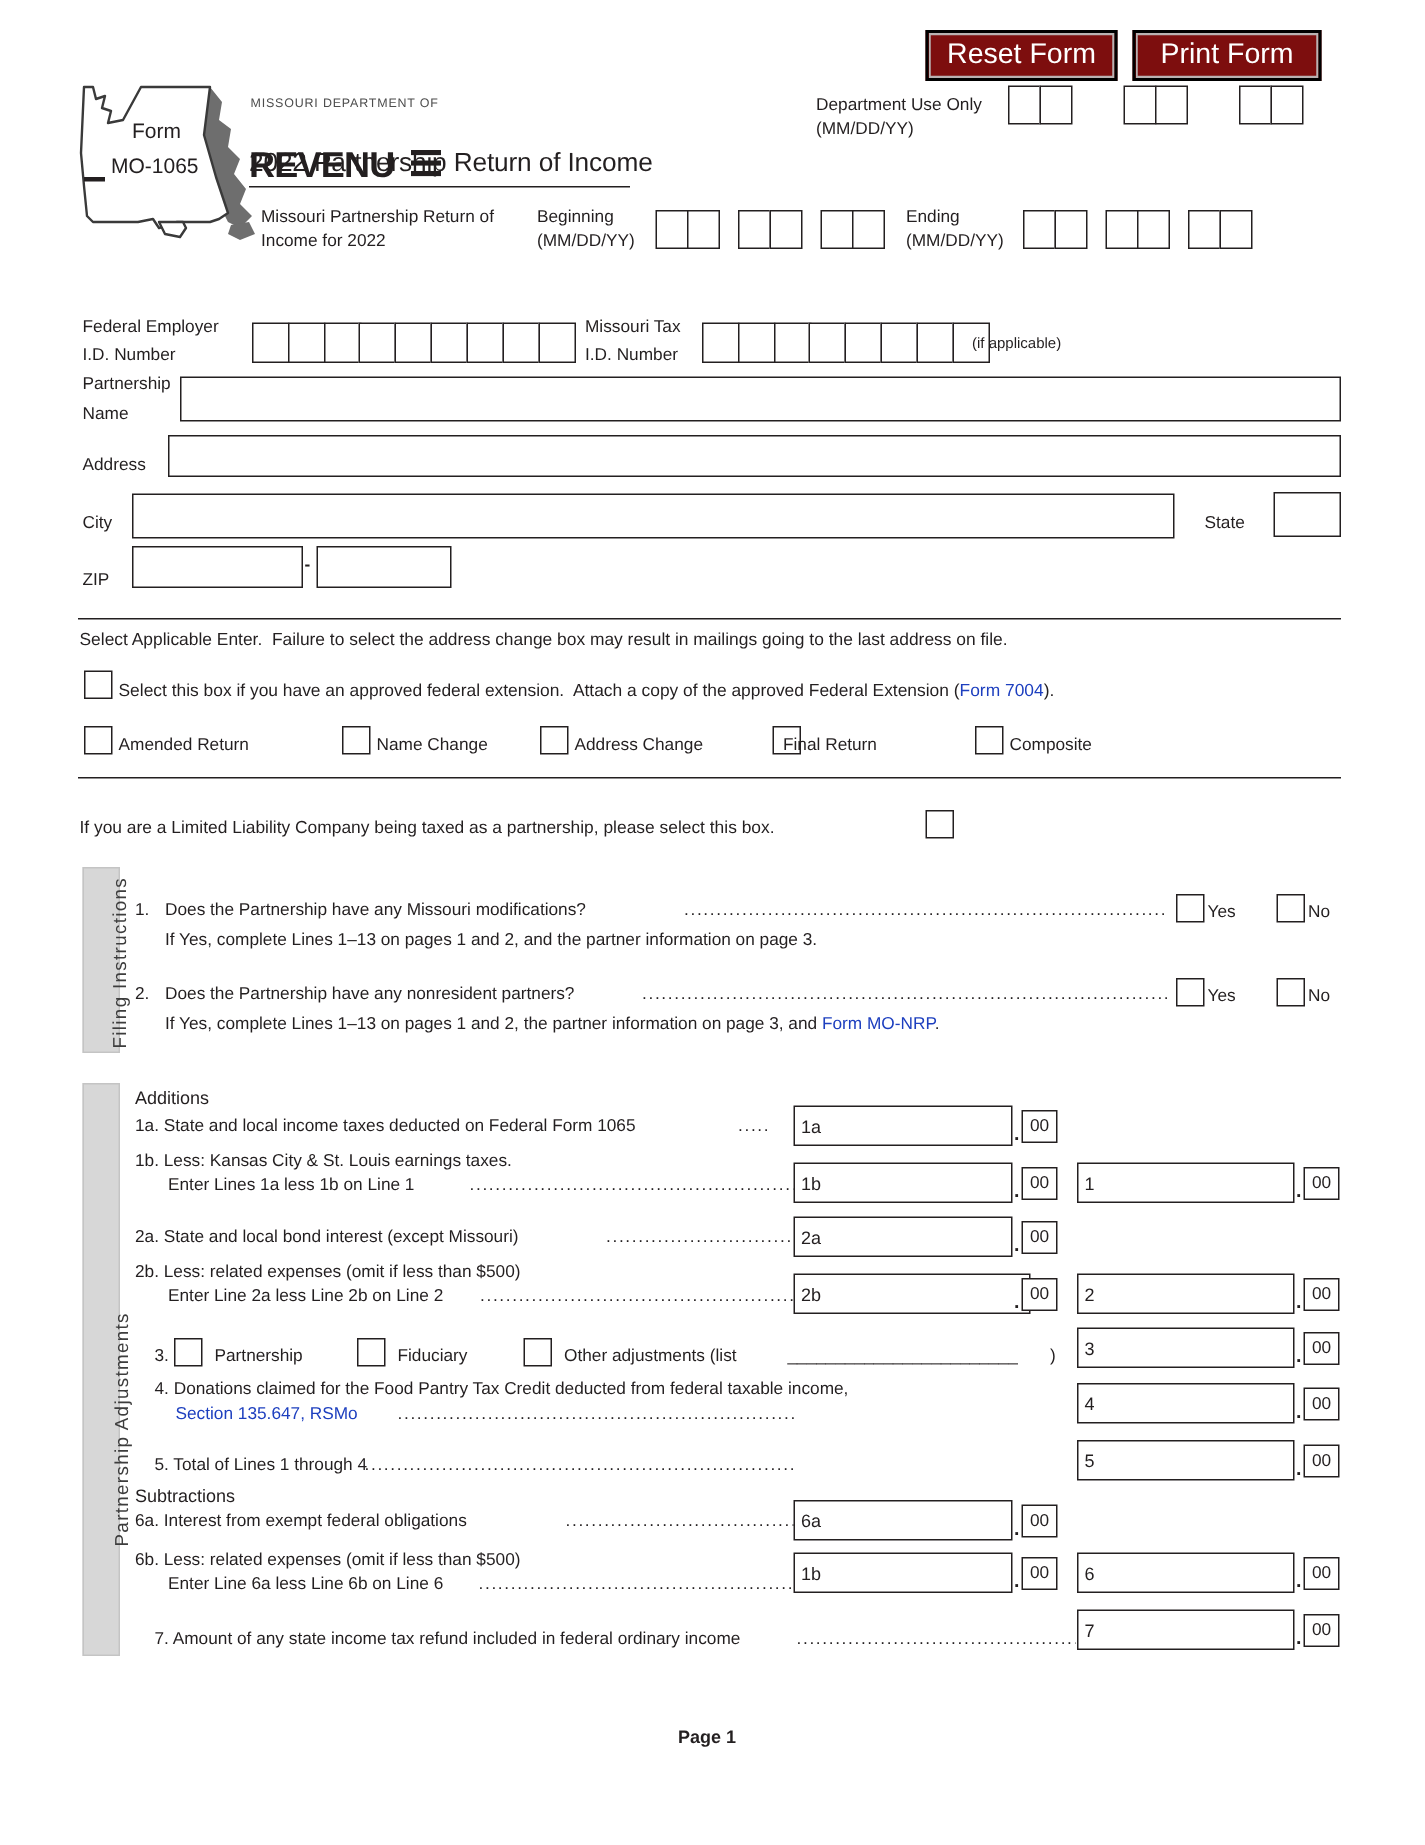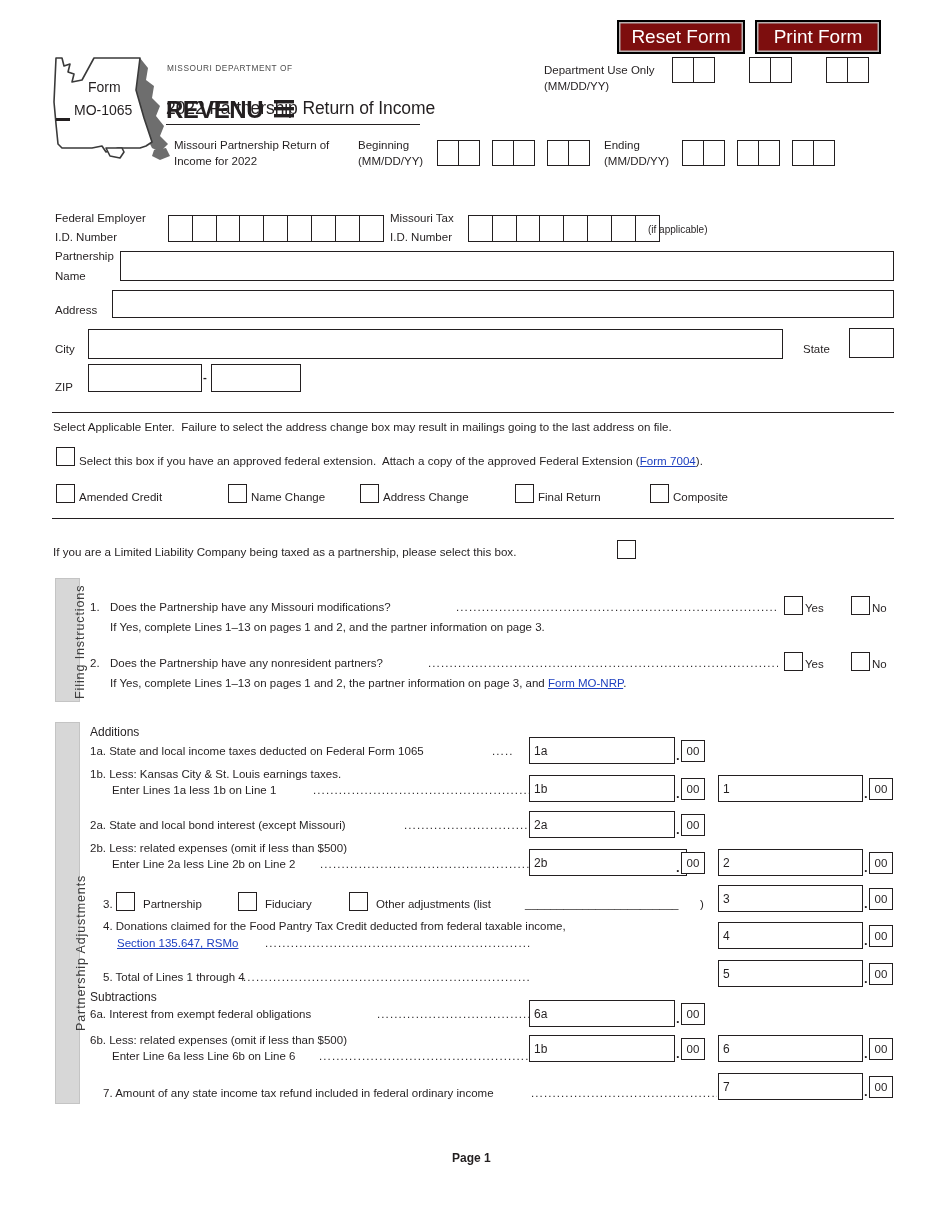--- a/index.html
+++ b/index.html
@@ -38,21 +38,20 @@
     background: #ffffff;
     box-sizing: border-box;
     width: 19px; height: 19px;
   }
   .rule {
     background: #231f20;
     height: 1.4px;
   }
   .link {
     color: #1d3fbf;
-    text-decoration: underline;
   }
   .dots {
     overflow: hidden;
     white-space: nowrap;
     letter-spacing: 1.1px;
     font-size: 11.5px;
     color: #231f20;
   }
 
   
@@ -277,30 +276,30 @@
   <div class="abs box" style="left:211px; top:364px; width:90px; height:28px;"></div>
 
   <div class="abs rule" style="left:52px; top:412px; width:842px;"></div>
 
   <div class="abs txt" style="left:53px; top:420px; font-size:11.6px;">Select Applicable Enter.  Failure to select the address change box may result in mailings going to the last address on file.</div>
 
   <div class="abs chk" style="left:56px; top:447px;"></div>
   <div class="abs txt" style="left:79px; top:454px; font-size:11.6px;"><span>Select this box if you have an approved federal extension.  Attach a copy of the approved Federal Extension (</span><span class="link">Form 7004</span><span>).</span></div>
 
   <div class="abs chk" style="left:56px; top:484px;"></div>
-  <div class="abs txt" style="left:79px; top:491px;">Amended Credit</div>
+  <div class="abs txt" style="left:79px; top:491px;">Amended Return</div>
 
   <div class="abs chk" style="left:228px; top:484px;"></div>
   <div class="abs txt" style="left:251px; top:491px;">Name Change</div>
 
   <div class="abs chk" style="left:360px; top:484px;"></div>
   <div class="abs txt" style="left:383px; top:491px;">Address Change</div>
 
   <div class="abs chk" style="left:515px; top:484px;"></div>
-  <div class="abs txt" style="left:538px; top:491px;">Final Return</div>
+  <div class="abs txt" style="left:522px; top:491px;">Final Return</div>
 
   <div class="abs chk" style="left:650px; top:484px;"></div>
   <div class="abs txt" style="left:673px; top:491px;">Composite</div>
 
   <div class="abs rule" style="left:52px; top:518px; width:842px;"></div>
 
   <div class="abs txt" style="left:53px; top:545px; font-size:11.6px;">If you are a Limited Liability Company being taxed as a partnership, please select this box.</div>
   <div class="abs chk" style="left:617px; top:540px;"></div>
 
   <div class="abs sidetab" style="left:55px; top:578px; width:25px; height:124px;">

